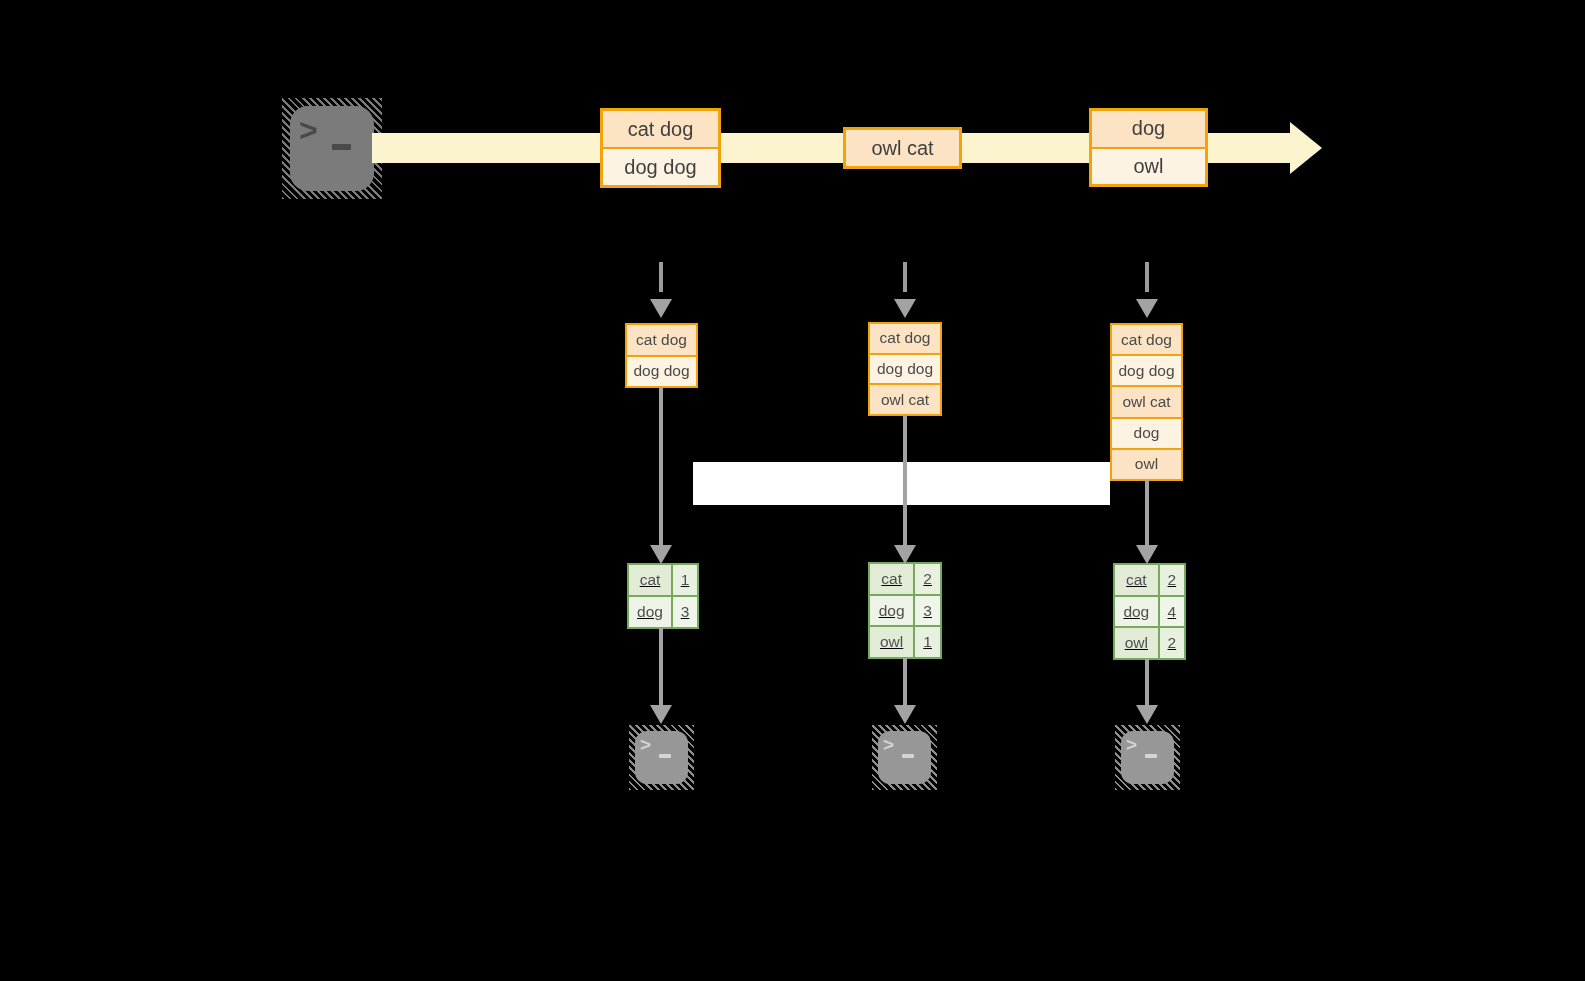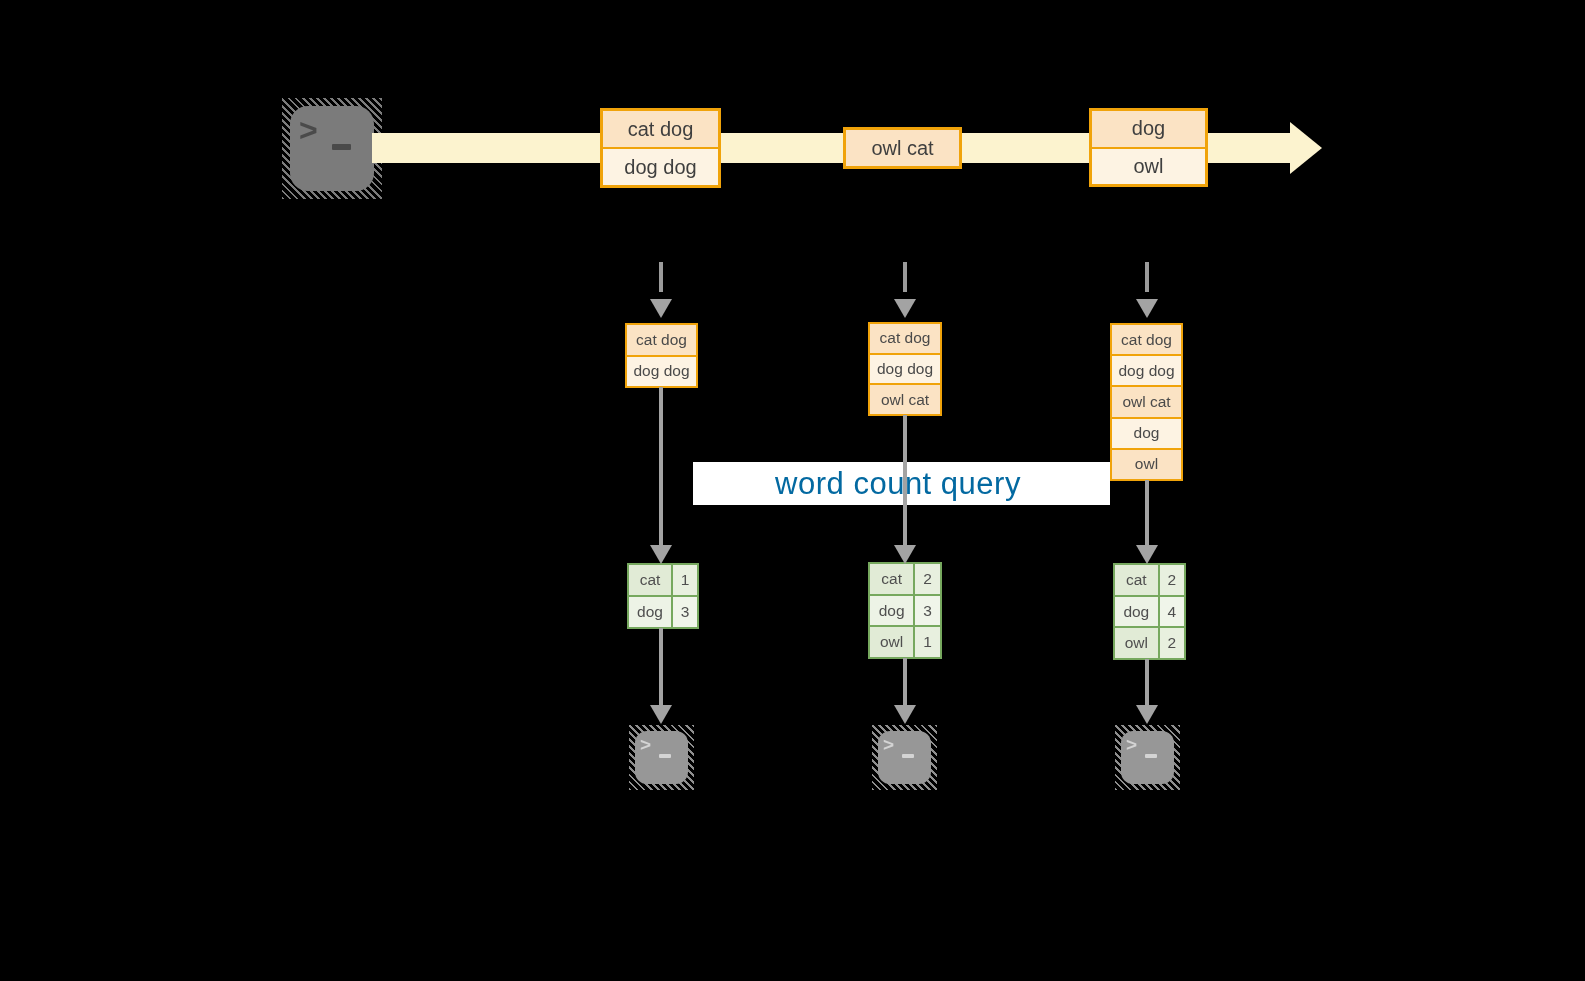--- a/index.html
+++ b/index.html
@@ -42,27 +42,27 @@
   .vline{position:absolute;width:4px;background:#a3a3a3;}
   .vdash{position:absolute;width:4px;background:#9b9b9b;}
   .ahead{position:absolute;width:0;height:0;
          border-left:11px solid transparent;border-right:11px solid transparent;
          border-top:19px solid #a3a3a3;}
 
   
   .qbox{left:693px;top:462px;width:417px;height:43px;background:#ffffff;z-index:1;}
   .qtext{left:693px;top:462px;width:410px;height:43px;z-index:3;
          display:flex;align-items:center;justify-content:center;
-         font-size:31px;font-weight:400;color:#0369a1;letter-spacing:.5px;}
+         font-size:31px;font-weight:400;color:#ffffff;letter-spacing:.5px;}
   .z2{z-index:2;}
 
   
   .gtable{position:absolute;box-sizing:border-box;border:2px solid #76a85e;
           display:flex;flex-direction:column;}
-  .grow{flex:1;display:flex;}
+  .grow{flex:1;display:flex;text-decoration:underline;}
   .grow + .grow{border-top:2px solid #76a85e;}
   .gcell{display:flex;align-items:center;justify-content:center;
          font-size:15.5px;color:#4f4f4f;}
   .gcell.word{flex:1.75;}
   .gcell.count{flex:1;border-left:2px solid #76a85e;}
   .grow.odd  .word{background:#e1ebd6;}
   .grow.odd  .count{background:#e8f0df;}
   .grow.even .word{background:#edf3e6;}
   .grow.even .count{background:#f0f5ea;}
 </style>

